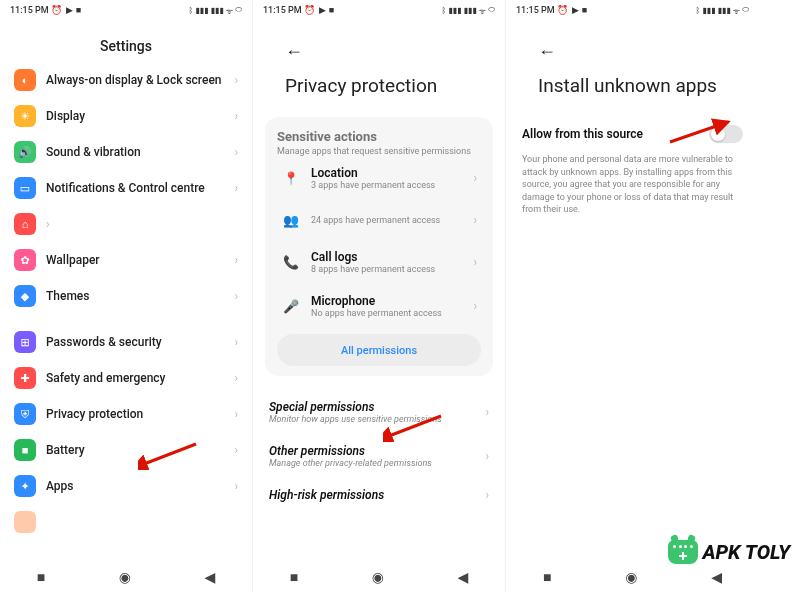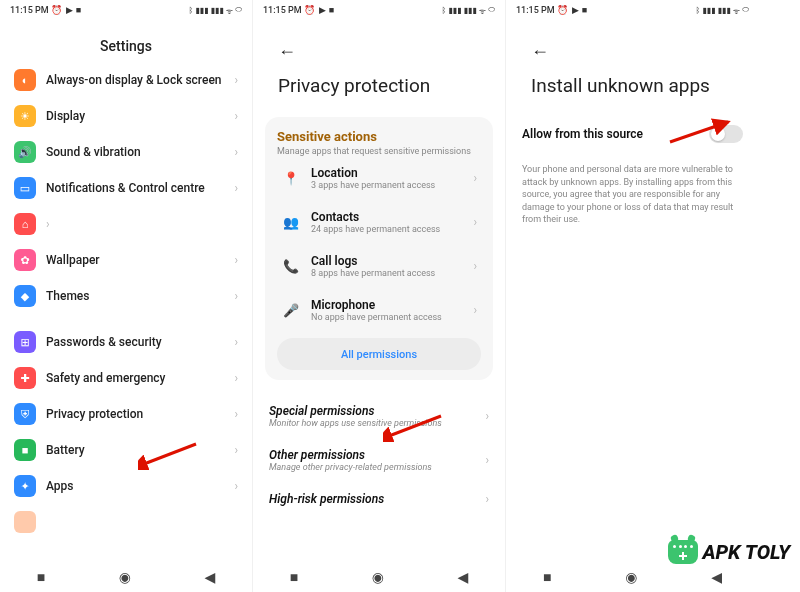--- a/index.html
+++ b/index.html
@@ -35,21 +35,21 @@
     padding: 0 10px;
     font-size: 9px;
     color: #333;
     font-weight: 500;
   }
   .status-left { display: flex; align-items: center; gap: 3px; }
   .status-right { display: flex; align-items: center; gap: 2px; font-size: 8px; }
 
   
   .header {
-    padding: 18px 25px 8px;
+    padding: 18px 32px 8px;
   }
   .header-center .title {
     text-align: center;
     font-size: 14px;
     font-weight: 500;
     color: #222;
   }
   .header-left {
     display: flex;
     flex-direction: column;
@@ -92,21 +92,21 @@
   .bg-purple{background:#7a5cff;}
   .bg-green2{background:#27b85a;}
 
   
   .card {
     margin: 12px 12px 8px;
     background: #f6f6f6;
     border-radius: 14px;
     padding: 12px 12px 10px;
   }
-  .card-title { font-size: 13px; font-weight: 700; color:#a16207;}
+  .card-title { font-size: 13px; font-weight: 700; color:#737373;}
   .card-sub { font-size: 9px; color:#888; margin-top:2px;}
   .perm-row {
     display:flex; align-items:center; gap:10px;
     padding: 10px 4px;
   }
   .perm-row .picon{
     width:20px;height:20px;display:flex;align-items:center;justify-content:center;
     color:#555;font-size:13px;flex-shrink:0;
   }
   .perm-row .ptext{flex:1;}
@@ -140,21 +140,21 @@
   }
   .s3-label{font-size:12px;font-weight:600;color:#111;}
   .toggle{
     width:34px;height:18px;border-radius:10px;background:#e3e3e3;position:relative;
   }
   .toggle::after{
     content:"";position:absolute;width:14px;height:14px;border-radius:50%;
     background:#fff;top:2px;left:2px;box-shadow:0 1px 2px rgba(0,0,0,.2);
   }
   .s3-desc{
-    font-size:9px;color:#888;line-height:1.4;margin-top:10px;
+    font-size:9px;color:#888;line-height:1.4;
   }
 
   
   .navbar{
     position:absolute;bottom:0;left:0;right:0;height:30px;
     display:flex;align-items:center;justify-content:space-around;
     color:#444;font-size:14px;
     background: #fff;
   }
 
@@ -327,21 +327,20 @@
         <div class="picon">📍</div>
         <div class="ptext">
           <div class="pname">Location</div>
           <div class="psub">3 apps have permanent access</div>
         </div>
         <div class="chev">›</div>
       </div>
       <div class="perm-row">
         <div class="picon">👥</div>
         <div class="ptext">
-          <div class="pname">Contacts</div>
           <div class="psub">24 apps have permanent access</div>
         </div>
         <div class="chev">›</div>
       </div>
       <div class="perm-row">
         <div class="picon">📞</div>
         <div class="ptext">
           <div class="pname">Call logs</div>
           <div class="psub">8 apps have permanent access</div>
         </div>

